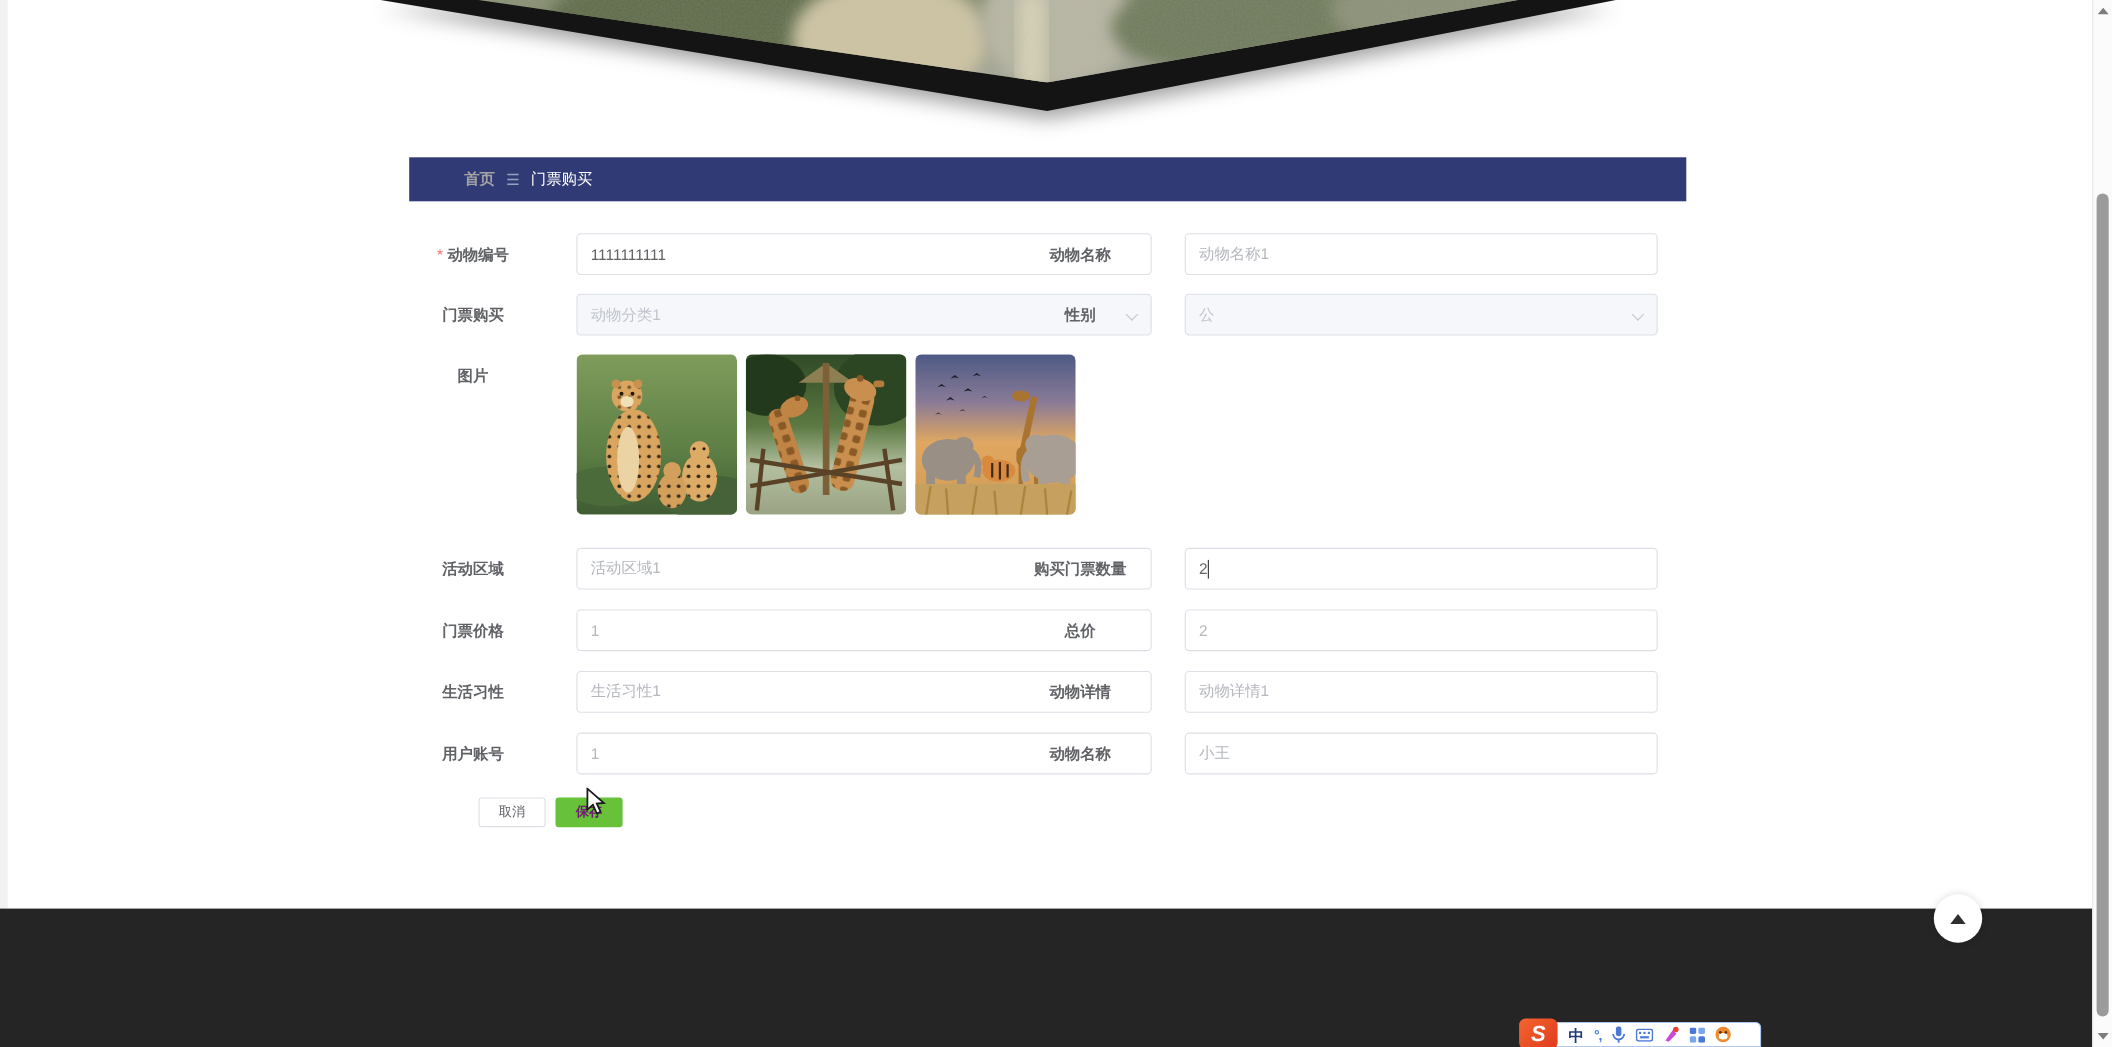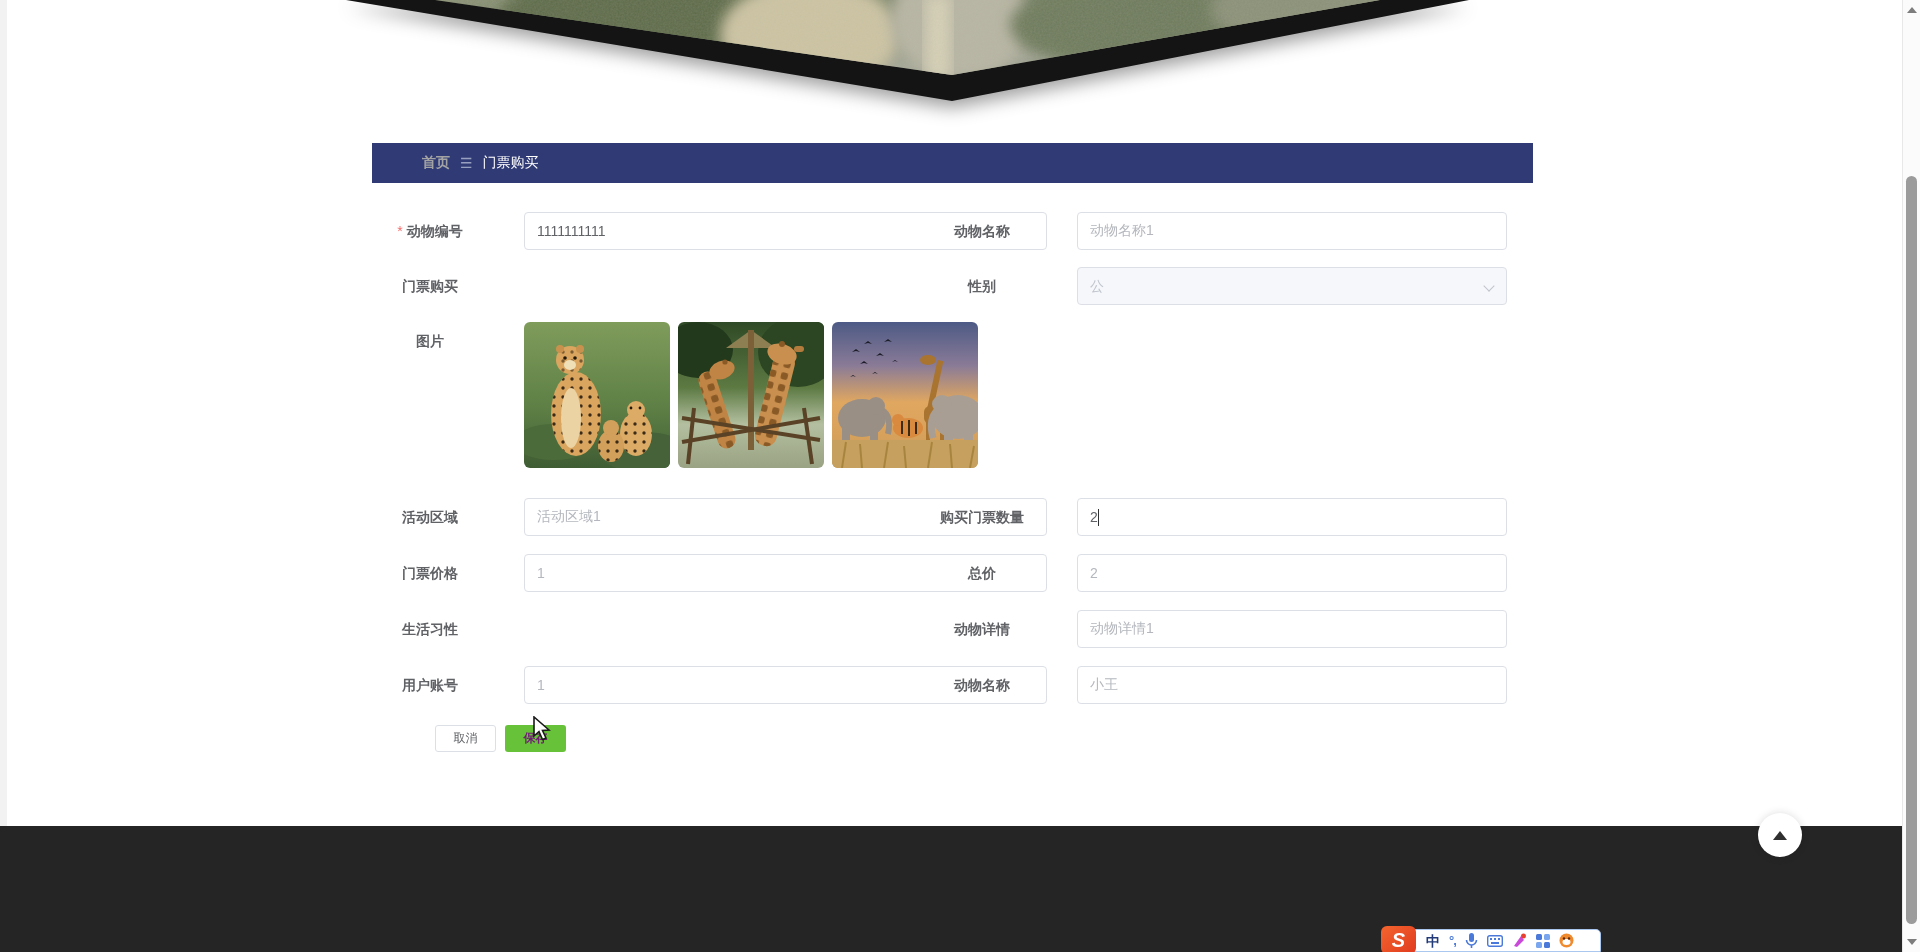--- a/index.html
+++ b/index.html
@@ -138,20 +138,24 @@
     <span class="crumb-cur">门票购买</span>
   </div>
 
   <div class="flabel fl-left row1">
     <span class="req">*</span><span>动物编号</span></div>
   <input class="fbox fb-left row1 val-dark" style="position: absolute;" value="1111111111">
   <div class="flabel fl-right row1">动物名称</div>
   <input class="fbox fb-right row1" style="position: absolute;" value="动物名称1">
 
   <div class="flabel fl-left row2">门票购买</div>
+  <div class="fbox fb-left row2 selbox" style="position:absolute;">
+    <span>动物分类1</span>
+    <span class="chev"></span>
+  </div>
   <div class="flabel fl-right row2">性别</div>
   <div class="fbox fb-right row2 selbox" style="position:absolute;">
     <span>公</span>
     <span class="chev"></span>
   </div>
 
   <div class="flabel fl-left imglabel">图片</div>
 
   <div class="thumb t1">
     <svg viewBox="0 0 146 146">
@@ -308,20 +312,21 @@
   <div class="flabel fl-right row3">购买门票数量</div>
   <input class="fbox fb-right row3 val-dark" style="position: absolute;" value="2">
   <div class="caret"></div>
 
   <div class="flabel fl-left row4">门票价格</div>
   <input class="fbox fb-left row4" style="position: absolute;" value="1">
   <div class="flabel fl-right row4">总价</div>
   <input class="fbox fb-right row4" style="position: absolute;" value="2">
 
   <div class="flabel fl-left row5">生活习性</div>
+  <input class="fbox fb-left row5" style="position: absolute;" value="生活习性1">
   <div class="flabel fl-right row5">动物详情</div>
   <input class="fbox fb-right row5" style="position: absolute;" value="动物详情1">
 
   <div class="flabel fl-left row6">用户账号</div>
   <input class="fbox fb-left row6" style="position: absolute;" value="1">
   <div class="flabel fl-right row6">动物名称</div>
   <input class="fbox fb-right row6" style="position: absolute;" value="小王">
 
   <button class="btn btn-cancel">取消</button>
   <button class="btn btn-save" style="background:#67c23a;">保存</button>

